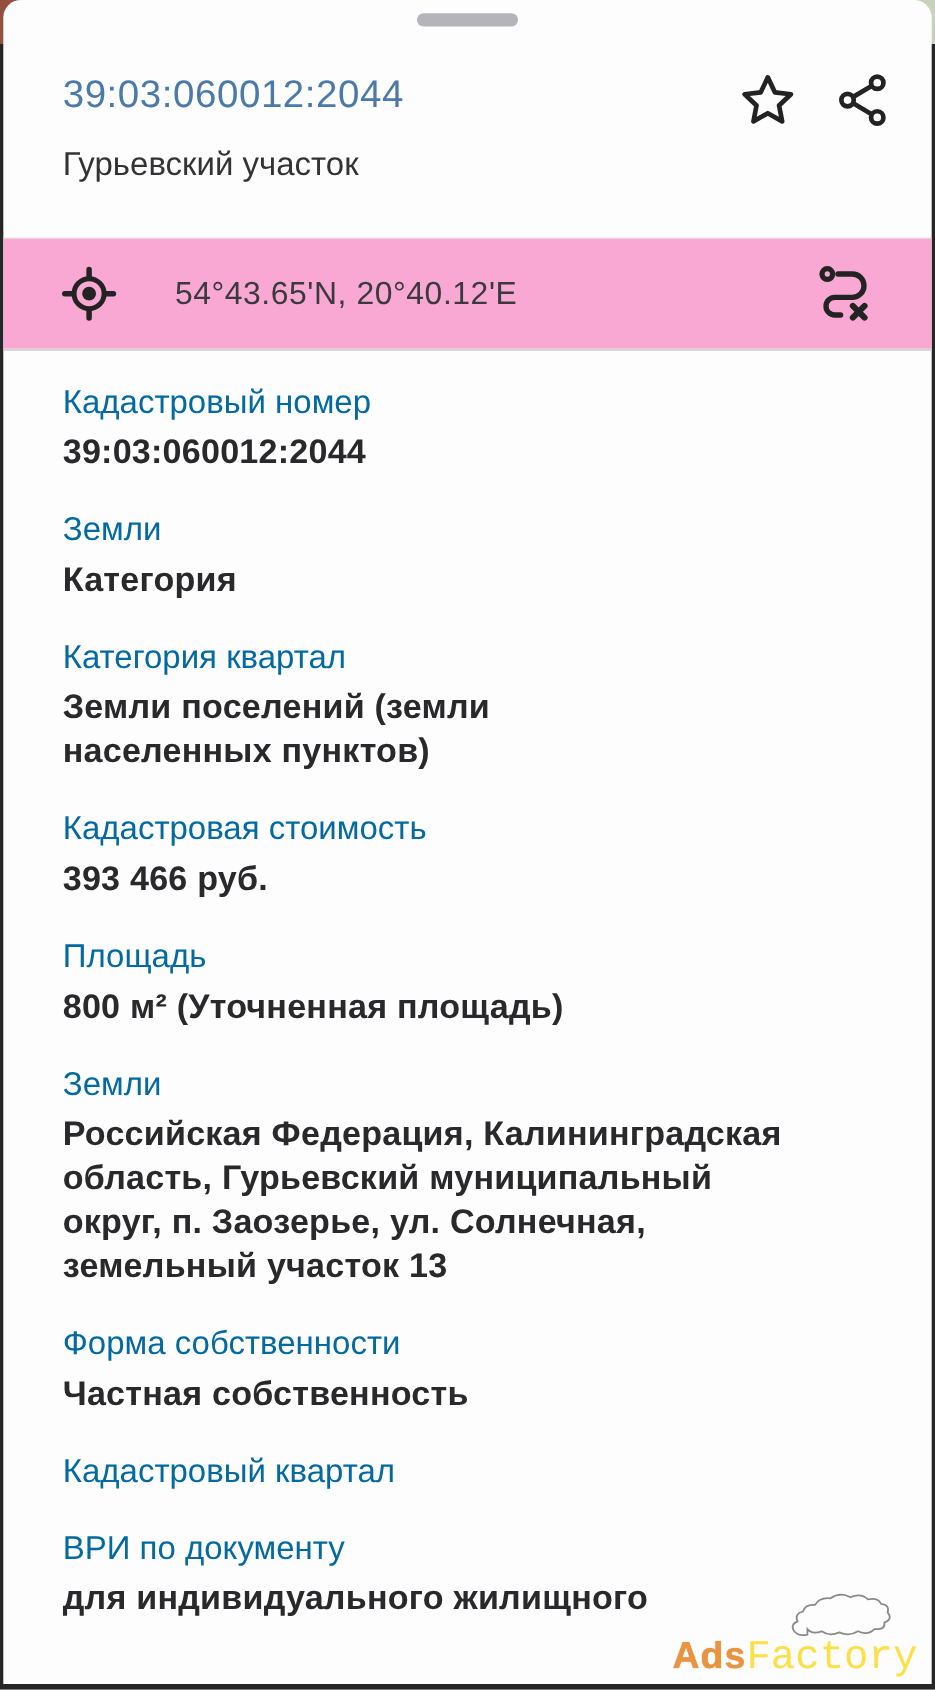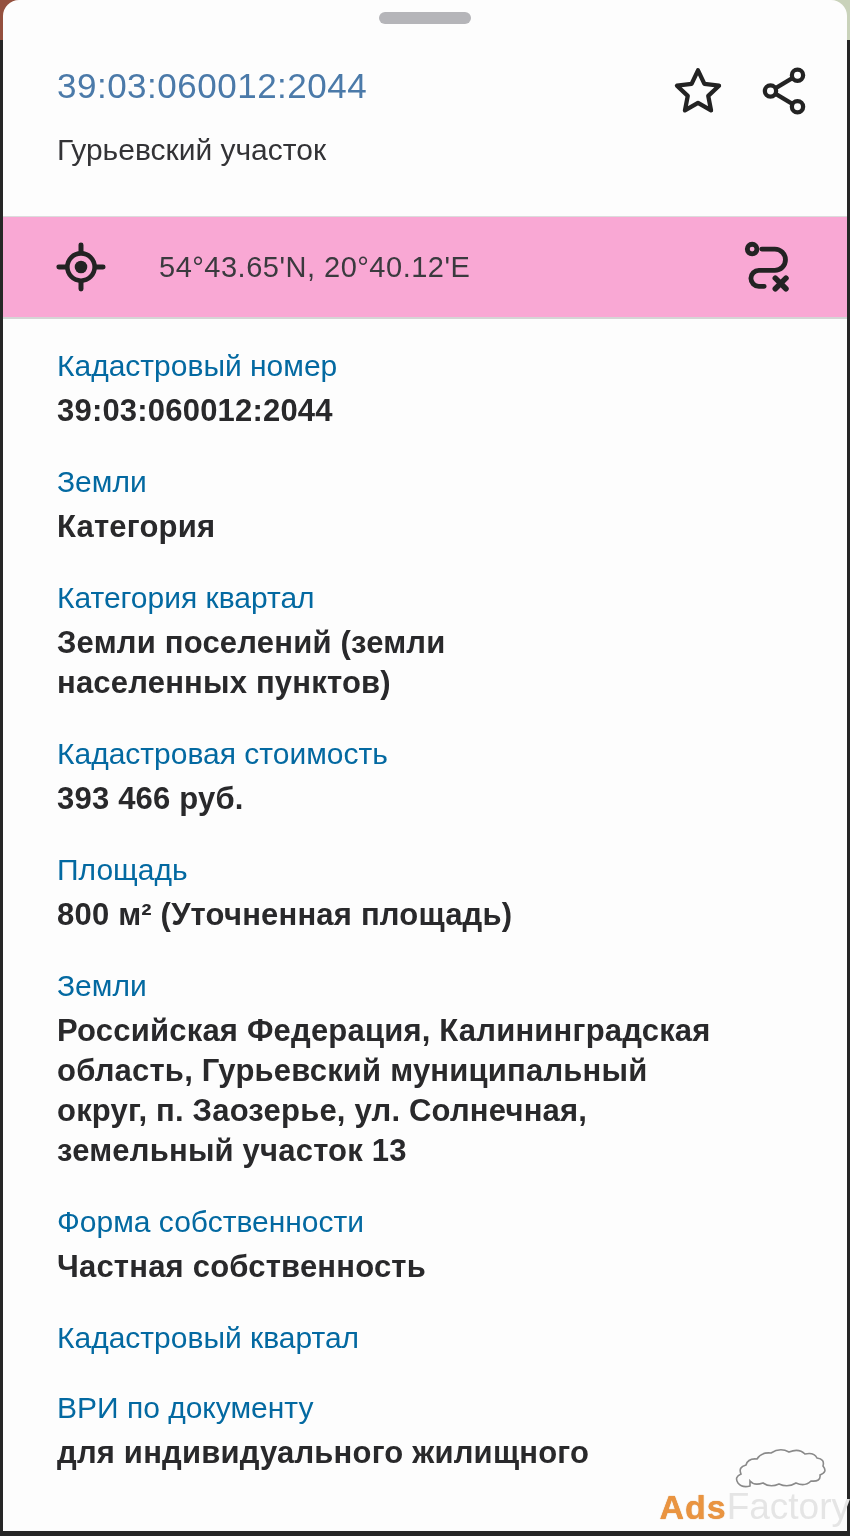--- a/index.html
+++ b/index.html
@@ -57,31 +57,31 @@
   .field{margin-bottom:32px;}
   .field-label{
     color:#0369a1;font-size:30px;line-height:38px;margin-bottom:6px;
   }
   .field-value{
     color:#29292b;font-size:31px;line-height:40px;font-weight:700;
     white-space:pre-line;letter-spacing:0.2px;
   }
   
   .watermark{
-    position:absolute;right:0;bottom:8px;z-index:2;
+    position:absolute;right:16px;bottom:8px;z-index:2;
     display:flex;flex-direction:column;align-items:flex-end;
   }
   .wm-cloud{margin-right:18px;margin-bottom:-6px;}
   .wm-text{display:flex;align-items:baseline;}
   .wm-ads{
     color:#ea9440;font-weight:800;font-size:34px;letter-spacing:1px;
     text-shadow:0 0 1px #c87722;
   }
   .wm-factory{
-    font-family:Liberation Sans, sans-serif;color:#e5e5e5;font-size:37px;text-align:right;
+    font-family:Liberation Mono, monospace;color:#fde047;font-size:37px;text-align:right;
   }
 </style>
 </head>
 <body>
 
 <div class="corner-bg left"></div>
 <div class="corner-bg right"></div>
 
 <div class="screen">
 

